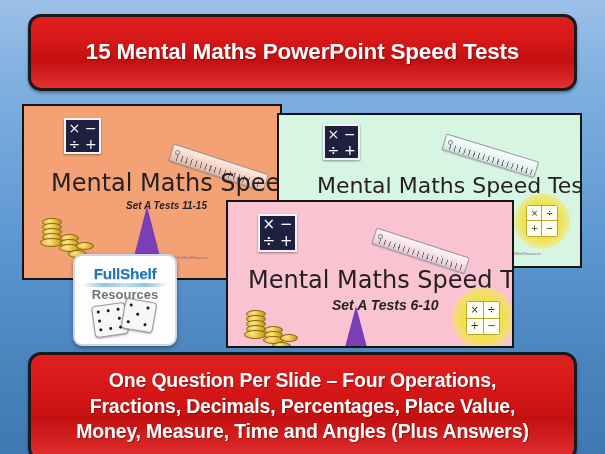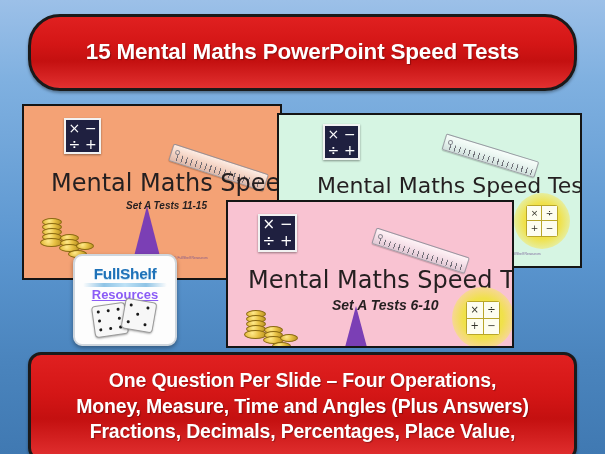--- a/index.html
+++ b/index.html
@@ -19,21 +19,21 @@
     background:linear-gradient(180deg,#e02020 0%,#d41616 38%,#c41010 62%,#e23030 100%);
     box-shadow:0 2px 3px rgba(0,0,0,.35);
     display:flex;align-items:center;justify-content:center;
     text-align:center;
     color:#ffffff;
     font-weight:bold;
     letter-spacing:-0.2px;
     text-shadow:1px 1px 1px rgba(0,0,0,.30);
     box-sizing:border-box;
   }
-  #banner-top{left:28px;top:14px;width:549px;height:77px;font-size:22.5px;line-height:1.17;border-radius:32px;}
+  #banner-top{left:28px;top:14px;width:549px;height:77px;font-size:22.5px;line-height:1.17;}
   #banner-bottom{left:28px;top:352px;width:549px;height:109px;font-size:19.5px;line-height:1.33;}
   .banner-line{display:block;}
 
   
   .slide{
     position:absolute;
     border:2px solid #151515;
     box-sizing:border-box;
     overflow:hidden;
   }
@@ -141,22 +141,21 @@
     text-shadow:0 1px 0 #bfe0f5;
   }
   #logo .lgbar{
     position:absolute;top:27px;left:8px;right:8px;height:4px;
     background:linear-gradient(90deg,rgba(160,205,235,0) 0%,#8fc4e6 25%,#bfe2f6 50%,#8fc4e6 75%,rgba(160,205,235,0) 100%);
     border-radius:2px;
   }
   #logo .lg2{
     position:absolute;top:31px;left:0;right:0;text-align:center;
     font-family:"Liberation Sans",sans-serif;font-weight:bold;font-size:13px;
-    color:#8b5cf6;
-    text-decoration:underline;
+    color:#737373;
   }
   .die{
     position:absolute;background:#f7f7f7;border:1px solid #9a9a9a;border-radius:4px;
     box-shadow:0 1px 2px rgba(0,0,0,.3);
   }
   .pip{position:absolute;width:3.4px;height:3.4px;background:#1a1a1a;border-radius:50%;}
 </style>
 </head>
 <body>
 
@@ -295,18 +294,18 @@
       <div class="pip" style="left:21px;top:4px;"></div>
       <div class="pip" style="left:12px;top:12px;"></div>
       <div class="pip" style="left:4px;top:21px;"></div>
       <div class="pip" style="left:21px;top:21px;"></div>
     </div>
   </div>
 
   <div class="banner" id="banner-bottom">
     <div>
       <span class="banner-line">One Question Per Slide – Four Operations,</span>
+      <span class="banner-line">Fractions, Decimals, Percentages, Place Value,</span>
       <span class="banner-line">Money, Measure, Time and Angles (Plus Answers)</span>
-      <span class="banner-line">Fractions, Decimals, Percentages, Place Value,</span>
     </div>
   </div>
 
 </div>
 
 </body></html>

